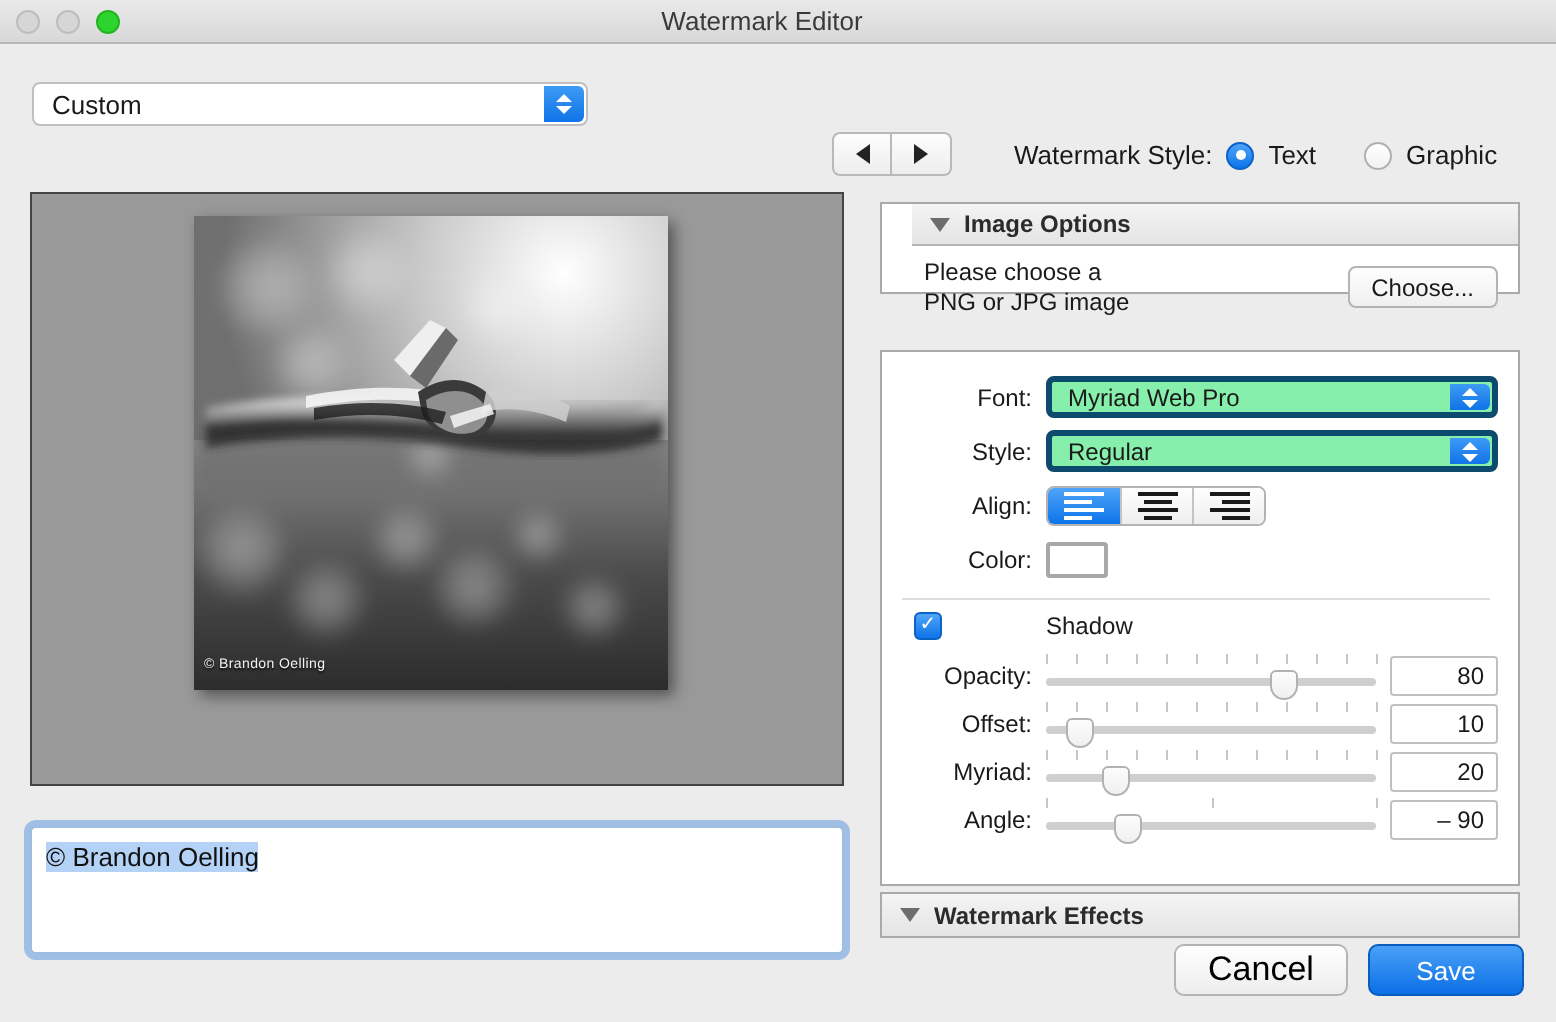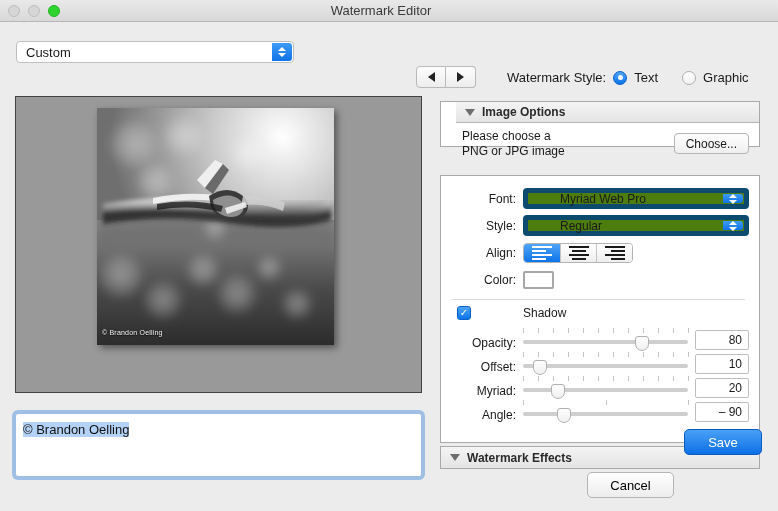--- a/index.html
+++ b/index.html
@@ -160,22 +160,22 @@
     font-size: 12px; color:#1a1a1a; cursor: default;
   }
 
   
   #textOptions { top: 153px; height: 268px; }
   .to-body { padding: 9px 10px 0 6px; position: relative; height: 246px; }
   .row { display:flex; align-items:center; height: 27px; }
   .row .lab { width: 76px; text-align: right; padding-right: 7px; font-size: 12px; }
   .combo {
     position: relative; flex: 1; height: 21px;
-    background: #4d7c0f; border: 5px solid #0c4a6e; border-radius: 4px;
-    display:flex; align-items:center;padding-left:24px;
+    background: #86efac; border: 3px solid #0c4a6e; border-radius: 4px;
+    display:flex; align-items:center;
   }
   .combo .val { padding-left: 8px; font-size: 12px; }
 
   .seg-align { display:flex; border:1px solid #b4b4b4; border-radius:4px; overflow:hidden; height:20px; }
   .seg-align .sb {
     width: 36px; display:flex; align-items:center; justify-content:center;
     background: linear-gradient(to bottom,#fefefe,#eeeeee);
     border-left: 1px solid #c4c4c4;
   }
   .seg-align .sb:first-child { border-left: none; }
@@ -200,21 +200,21 @@
   .shadow-row { display:flex; align-items:center; height: 26px; padding-left: 10px; }
   .checkbox {
     width: 14px; height: 14px; border-radius: 3px;
     background: linear-gradient(to bottom,#4fa4f7,#0d74ea);
     border: 1px solid #0a62c8;
     display:flex; align-items:center; justify-content:center;
   }
   .checkbox .tick { color:#fff; font-size:10px; line-height:10px; }
   .shadow-row .lbl { margin-left: 52px; font-size: 12px; }
 
-  .slider-row { display:flex; align-items:flex-end; height: 24px; }
+  .slider-row { display:flex; align-items:center; height: 24px; }
   .slider-row .lab { width: 76px; text-align:right; padding-right: 7px; font-size: 12px; }
   .slider { position: relative; flex: 1; height: 22px; margin-right: 7px; }
   .ticks { position:absolute; left:0; right:0; top:0; height:6px; }
   .ticks i { position:absolute; top:0; width:1px; height:5px; background:#c6c6c6; }
   .track { position:absolute; left:0; right:0; top:12px; height:4px; background:#cfcfcf; border-radius:2px; }
   .thumb {
     position:absolute; top:8px; width:14px; height:15px; margin-left:-7px;
     background: linear-gradient(to bottom,#fdfdfd,#f0f0f0);
     border: 1px solid #b1b1b1;
     border-radius: 3px 3px 7px 7px;
@@ -228,21 +228,21 @@
   
   #wmEffects { top: 424px; height: 23px; }
   #wmEffects .disclose-head { border-bottom: none; }
 
   
   .footer { position:absolute; right: 16px; bottom: 13px; display:flex; gap: 10px; }
   .btn-cancel {
     width: 87px; height: 26px;
     background: linear-gradient(to bottom,#fefefe,#ededed);
     border:1px solid #b4b4b4; border-radius: 5px;
-    font-size: 13px; cursor: default; margin-top: 43px;
+    font-size: 17px; cursor: default;
   }
   .btn-save {
     width: 78px; height: 26px;
     background: linear-gradient(to bottom,#49a0f6,#0c6fe6);
     border:1px solid #0a5cbf; border-radius: 5px;
     font-size: 13px; color:#fff; cursor: default;
   }
 </style>
 </head>
 <body>

